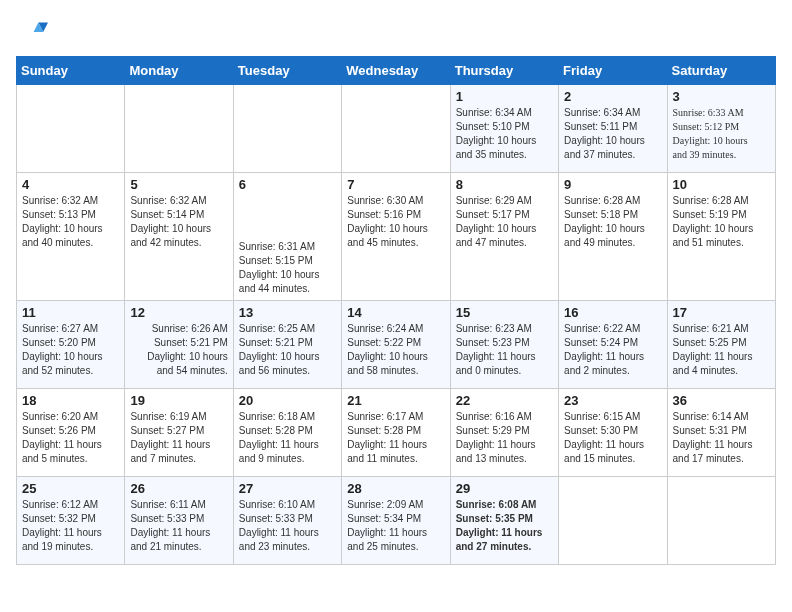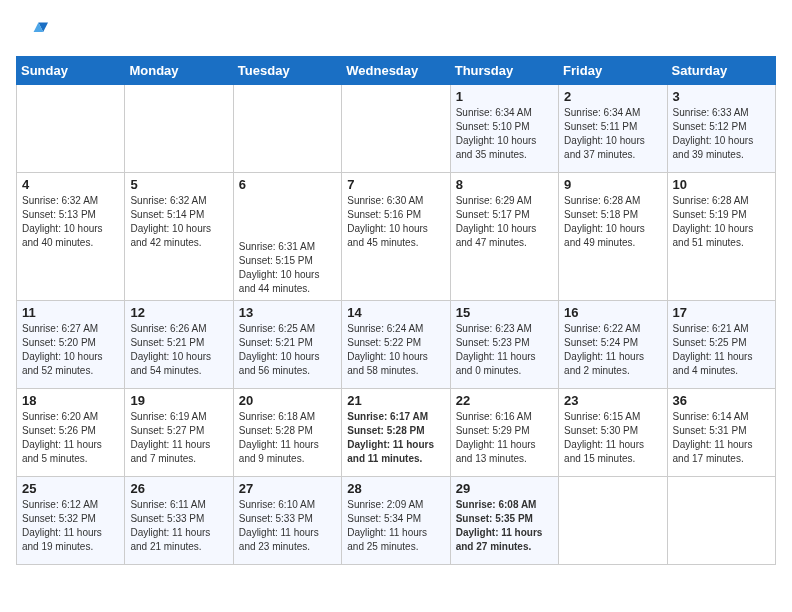--- a/index.html
+++ b/index.html
@@ -145,21 +145,21 @@
         </td>
         <td>
           <span class="day-number">2</span>
           <div class="day-info" style="white-space: pre-line;">Sunrise: 6:34 AM
 Sunset: 5:11 PM
 Daylight: 10 hours
 and 37 minutes.</div>
         </td>
         <td>
           <span class="day-number">3</span>
-          <div class="day-info" style="white-space: pre-line;">Sunrise: 6:33 AM
+          <div class="day-info" style="white-space: pre-line; font-family: Liberation Serif, serif;">Sunrise: 6:33 AM
 Sunset: 5:12 PM
 Daylight: 10 hours
 and 39 minutes.</div>
         </td>
       </tr>
       <tr>
         <td>
           <span class="day-number">4</span>
           <div class="day-info" style="white-space: pre-line;">Sunrise: 6:32 AM
 Sunset: 5:13 PM
@@ -212,21 +212,21 @@
       <tr>
         <td>
           <span class="day-number">11</span>
           <div class="day-info" style="white-space: pre-line;">Sunrise: 6:27 AM
 Sunset: 5:20 PM
 Daylight: 10 hours
 and 52 minutes.</div>
         </td>
         <td>
           <span class="day-number">12</span>
-          <div class="day-info" style="white-space: pre-line;">Sunrise: 6:26 AM
+          <div class="day-info" style="white-space: pre-line; text-align: right;">Sunrise: 6:26 AM
 Sunset: 5:21 PM
 Daylight: 10 hours
 and 54 minutes.</div>
         </td>
         <td>
           <span class="day-number">13</span>
           <div class="day-info" style="white-space: pre-line;">Sunrise: 6:25 AM
 Sunset: 5:21 PM
 Daylight: 10 hours
 and 56 minutes.</div>
@@ -277,21 +277,21 @@
         </td>
         <td>
           <span class="day-number">20</span>
           <div class="day-info" style="white-space: pre-line;">Sunrise: 6:18 AM
 Sunset: 5:28 PM
 Daylight: 11 hours
 and 9 minutes.</div>
         </td>
         <td>
           <span class="day-number">21</span>
-          <div class="day-info" style="white-space: pre-line; font-weight: bold;">Sunrise: 6:17 AM
+          <div class="day-info" style="white-space: pre-line;">Sunrise: 6:17 AM
 Sunset: 5:28 PM
 Daylight: 11 hours
 and 11 minutes.</div>
         </td>
         <td>
           <span class="day-number">22</span>
           <div class="day-info" style="white-space: pre-line;">Sunrise: 6:16 AM
 Sunset: 5:29 PM
 Daylight: 11 hours
 and 13 minutes.</div>

